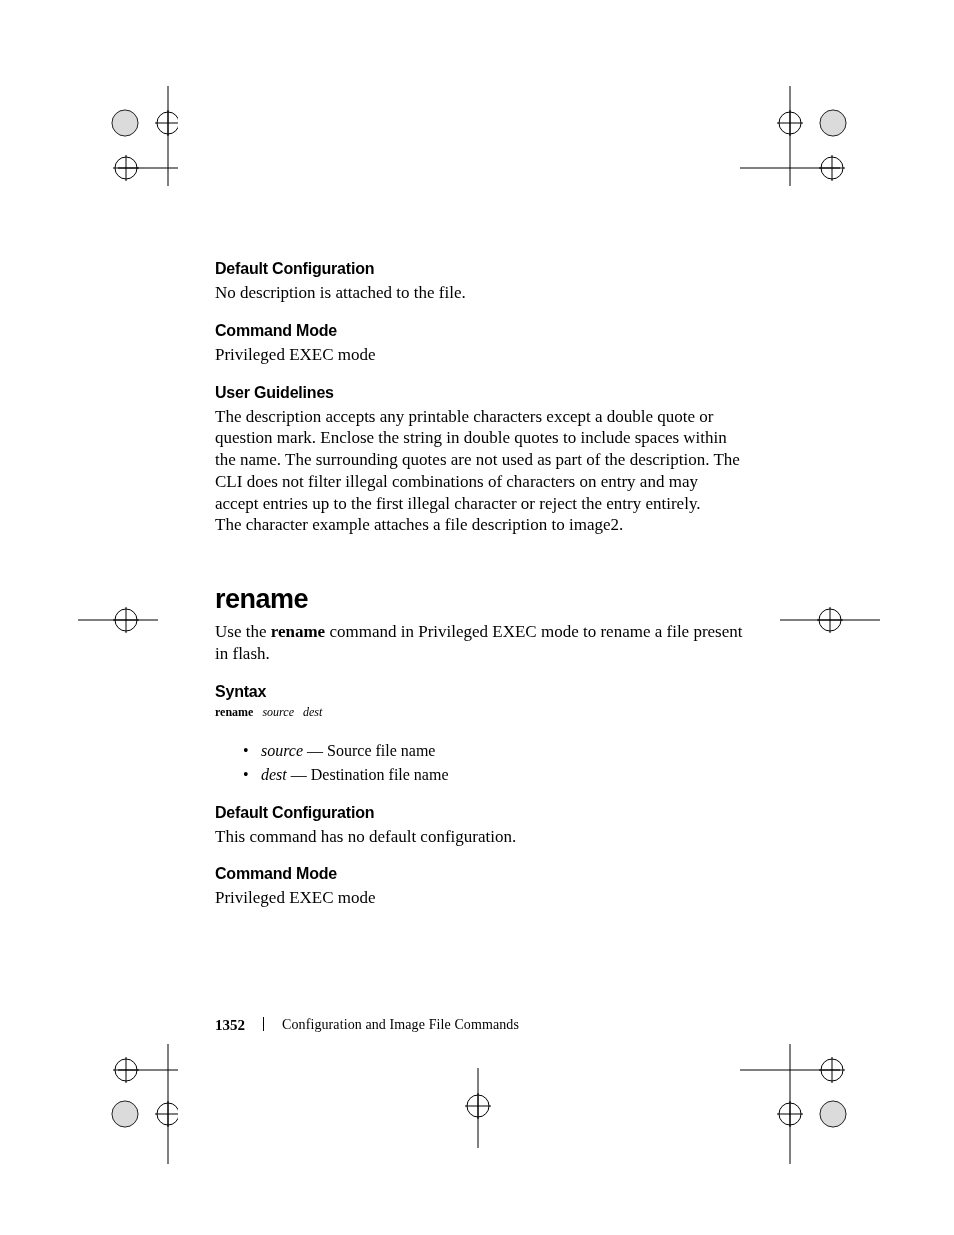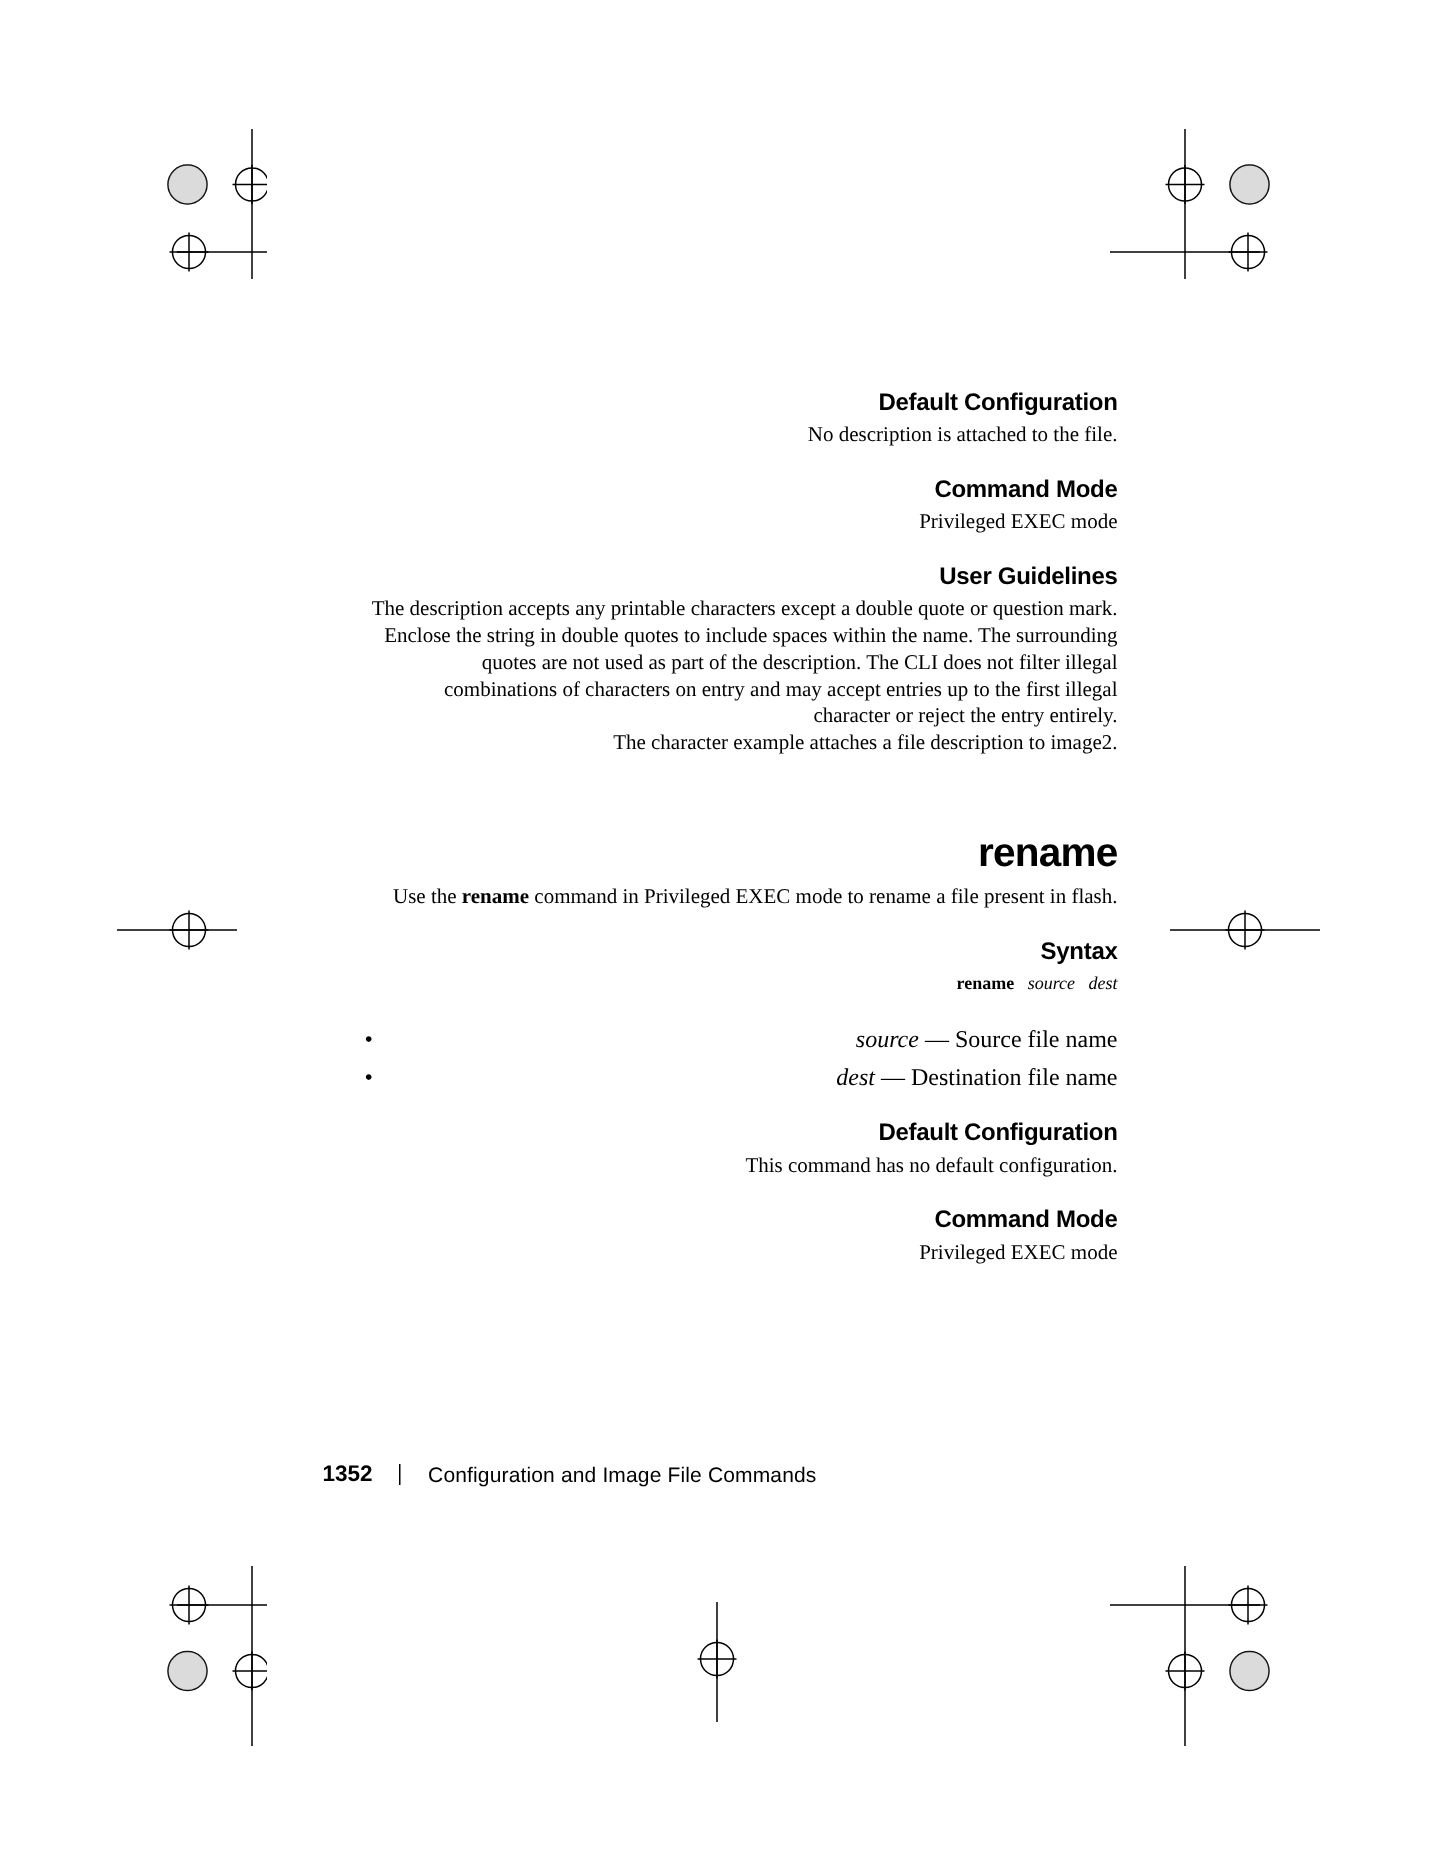--- a/index.html
+++ b/index.html
@@ -9,36 +9,34 @@
       background: #fff;
       font-family: Georgia, 'Times New Roman', serif;
       color: #000;
       position: relative;
     }
     .page-content {
       position: absolute;
       left: 215px;
       top: 260px;
       width: 530px;
-      text-align: right;
     }
     .heading {
       font-family: 'Helvetica Neue', Helvetica, Arial, sans-serif;
       font-weight: bold;
       font-size: 16px;
       margin-top: 18px;
       margin-bottom: 4px;
       letter-spacing: -0.2px;
     }
     .heading:first-child { margin-top: 0; }
     .body-text {
-      font-size: 14px;
+      font-size: 17px;
       line-height: 1.28;
       font-family: Georgia, 'Times New Roman', serif;
-      margin-left: 28px;
     }
     .section-title {
       font-family: 'Helvetica Neue', Helvetica, Arial, sans-serif;
       font-weight: 900;
       font-size: 27px;
       margin-top: 48px;
       margin-bottom: 6px;
       letter-spacing: -0.5px;
     }
     .syntax-line {
@@ -63,25 +61,25 @@
       content: "•";
       position: absolute;
       left: 0;
       top: 0;
     }
     .italic { font-style: italic; }
     .intro-bold { font-weight: bold; }
     .footer {
       position: absolute;
       left: 215px;
-      top: 974px;
-      font-family: Liberation Sans, sans-serif;
+      top: 1017px;
+      font-family: Liberation Serif, serif;
       font-size: 14px;
       display: flex;
-      align-items: center;
+      align-items: flex-start;
       gap: 18px;
     }
     .footer .pgnum { font-weight: bold; font-size: 15px; }
     .footer .divider { width: 1px; height: 14px; background: #000; }
     .footer .chapter { letter-spacing: 0.1px; }
     
     .regmark {
       position: absolute;
       pointer-events: none;
     }

